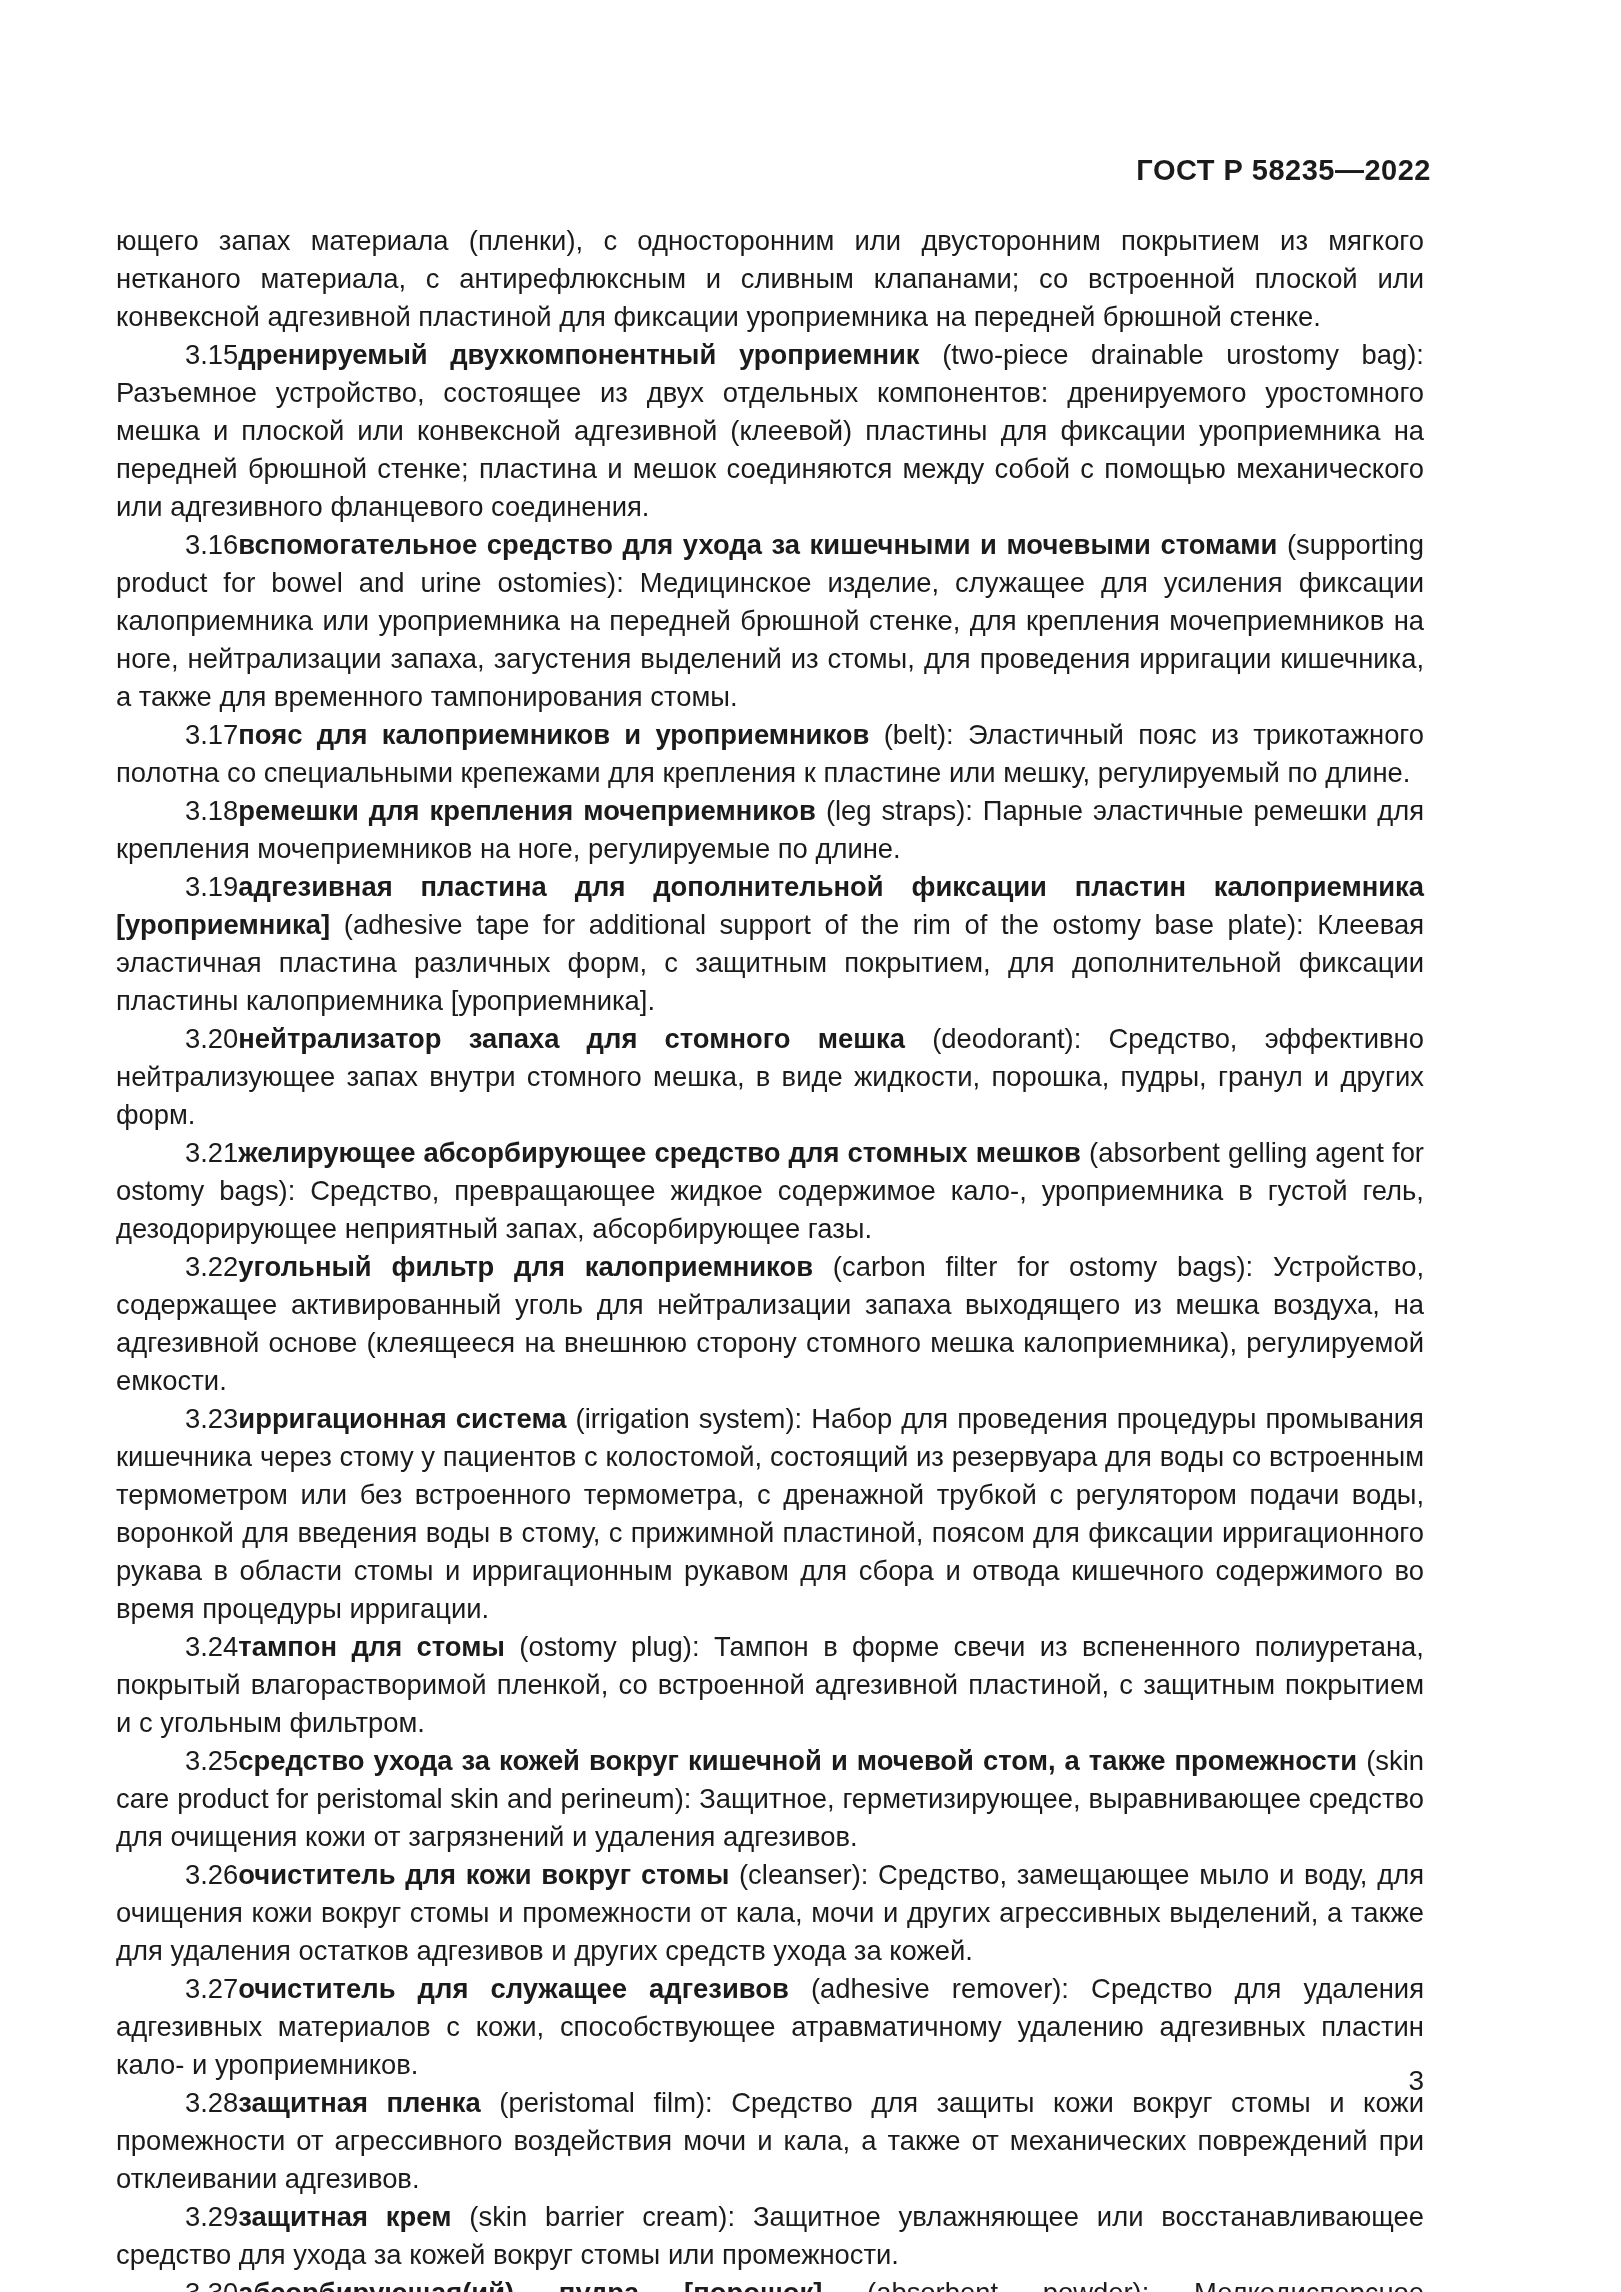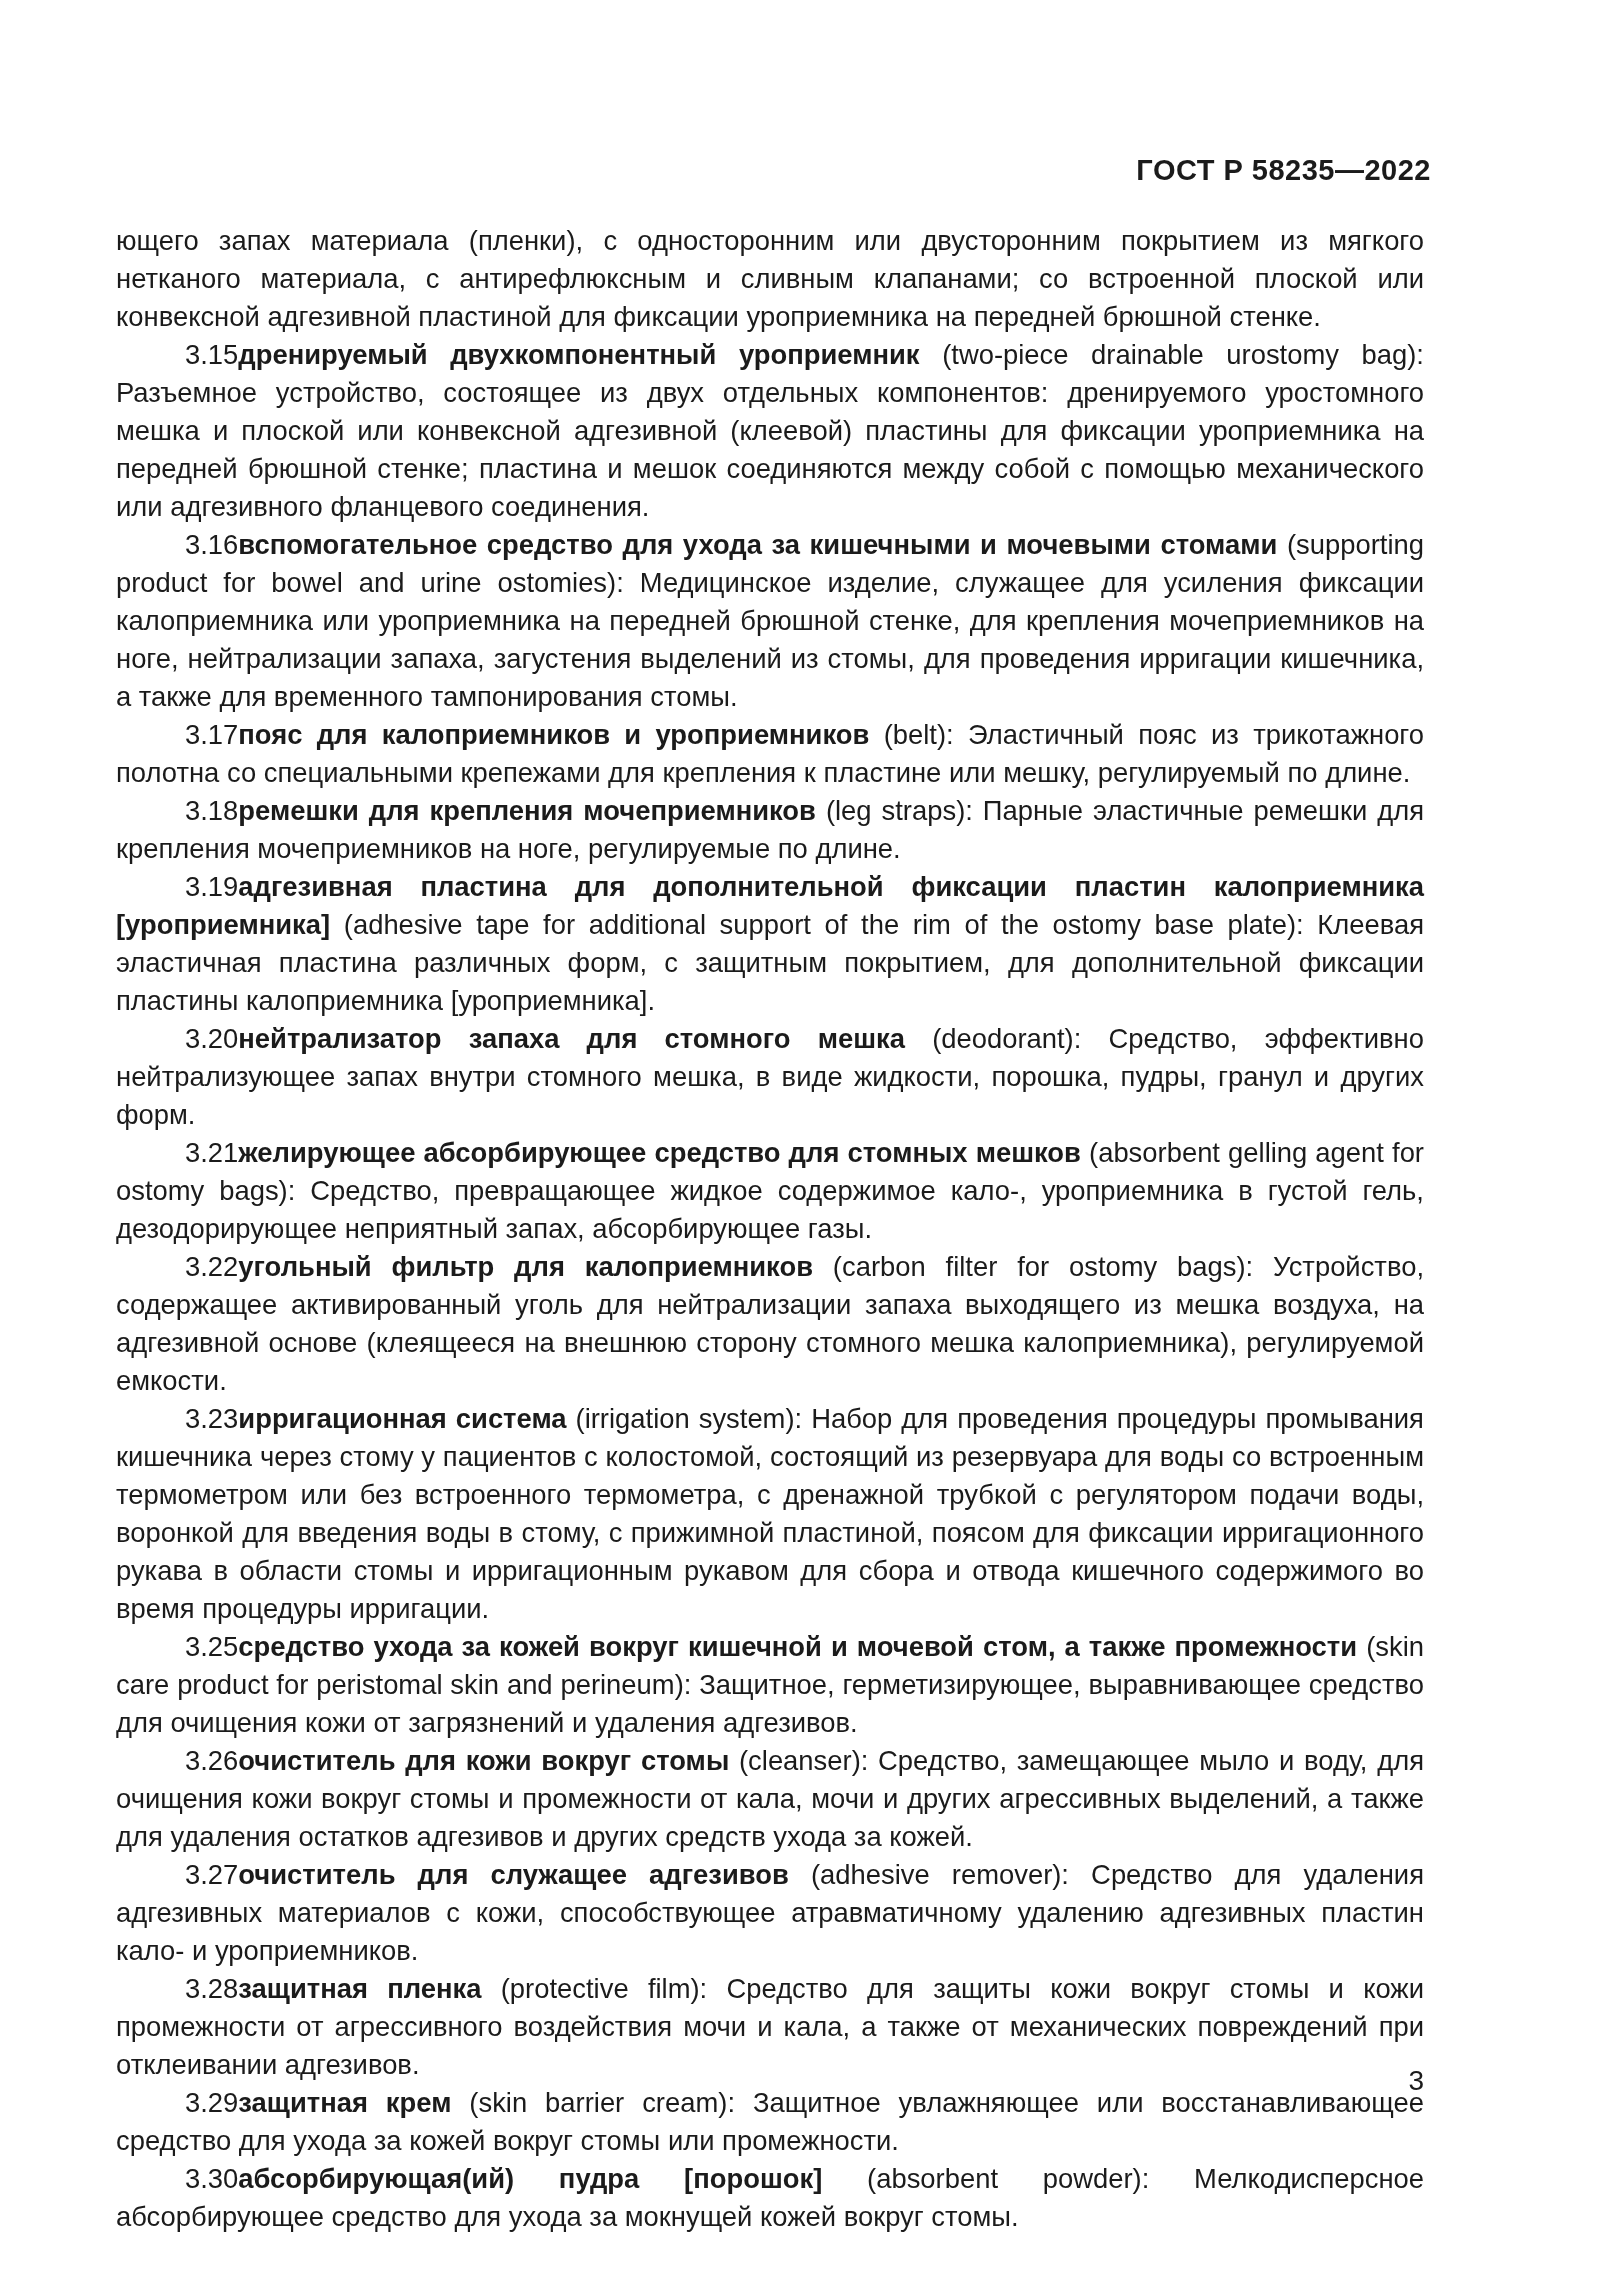--- a/index.html
+++ b/index.html
@@ -80,28 +80,29 @@
     <p class="para term-para"><span class="num">3.19</span><span class="term-name">адгезивная пластина для дополнительной фиксации пластин калоприемника [уроприемника]</span> <span>(adhesive tape for additional support of the rim of the ostomy base plate):</span> <span>Клеевая эластичная пластина различных форм, с защитным покрытием, для дополнительной фиксации пластины калоприемника [уроприемника].</span></p>
 
     <p class="para term-para"><span class="num">3.20</span><span class="term-name">нейтрализатор запаха для стомного мешка</span> <span>(deodorant):</span> <span>Средство, эффективно нейтрализующее запах внутри стомного мешка, в виде жидкости, порошка, пудры, гранул и других форм.</span></p>
 
     <p class="para term-para"><span class="num">3.21</span><span class="term-name">желирующее абсорбирующее средство для стомных мешков</span> <span>(absorbent gelling agent for ostomy bags):</span> <span>Средство, превращающее жидкое содержимое кало-, уроприемника в густой гель, дезодорирующее неприятный запах, абсорбирующее газы.</span></p>
 
     <p class="para term-para"><span class="num">3.22</span><span class="term-name">угольный фильтр для калоприемников</span> <span>(carbon filter for ostomy bags):</span> <span>Устройство, содержащее активированный уголь для нейтрализации запаха выходящего из мешка воздуха, на адгезивной основе (клеящееся на внешнюю сторону стомного мешка калоприемника), регулируемой емкости.</span></p>
 
     <p class="para term-para"><span class="num">3.23</span><span class="term-name">ирригационная система</span> <span>(irrigation system):</span> <span>Набор для проведения процедуры промывания кишечника через стому у пациентов с колостомой, состоящий из резервуара для воды со встроенным термометром или без встроенного термометра, с дренажной трубкой с регулятором подачи воды, воронкой для введения воды в стому, с прижимной пластиной, поясом для фиксации ирригационного рукава в области стомы и ирригационным рукавом для сбора и отвода кишечного содержимого во время процедуры ирригации.</span></p>
 
+    <p class="para term-para"><span class="num">3.24</span><span class="term-name">тампон для стомы</span> <span>(ostomy plug):</span> <span>Тампон в форме свечи из вспененного полиуретана, покрытый влагорастворимой пленкой, со встроенной адгезивной пластиной, с защитным покрытием и с угольным фильтром.</span></p>
 
     <p class="para term-para"><span class="num">3.25</span><span class="term-name">средство ухода за кожей вокруг кишечной и мочевой стом, а также промежности</span> <span>(skin care product for peristomal skin and perineum):</span> <span>Защитное, герметизирующее, выравнивающее средство для очищения кожи от загрязнений и удаления адгезивов.</span></p>
 
     <p class="para term-para"><span class="num">3.26</span><span class="term-name">очиститель для кожи вокруг стомы</span> <span>(cleanser):</span> <span>Средство, замещающее мыло и воду, для очищения кожи вокруг стомы и промежности от кала, мочи и других агрессивных выделений, а также для удаления остатков адгезивов и других средств ухода за кожей.</span></p>
 
     <p class="para term-para"><span class="num">3.27</span><span class="term-name">очиститель для служащее адгезивов</span> <span>(adhesive remover):</span> <span>Средство для удаления адгезивных материалов с кожи, способствующее атравматичному удалению адгезивных пластин кало- и уроприемников.</span></p>
 
-    <p class="para term-para"><span class="num">3.28</span><span class="term-name">защитная пленка</span> <span>(protective film):</span> <span>Средство для защиты кожи вокруг стомы и кожи промежности от агрессивного воздействия мочи и кала, а также от механических повреждений при отклеивании адгезивов.</span></p>
+    <p class="para term-para"><span class="num">3.28</span><span class="term-name">защитная пленка</span> <span>(peristomal film):</span> <span>Средство для защиты кожи вокруг стомы и кожи промежности от агрессивного воздействия мочи и кала, а также от механических повреждений при отклеивании адгезивов.</span></p>
 
     <p class="para term-para"><span class="num">3.29</span><span class="term-name">защитная крем</span> <span>(skin barrier cream):</span> <span>Защитное увлажняющее или восстанавливающее средство для ухода за кожей вокруг стомы или промежности.</span></p>
 
     <p class="para term-para"><span class="num">3.30</span><span class="term-name">абсорбирующая(ий) пудра [порошок]</span> <span>(absorbent powder):</span> <span>Мелкодисперсное абсорбирующее средство для ухода за мокнущей кожей вокруг стомы.</span></p>
 
   </div>
 
   <div class="page-number">3</div>
 
 </div>

